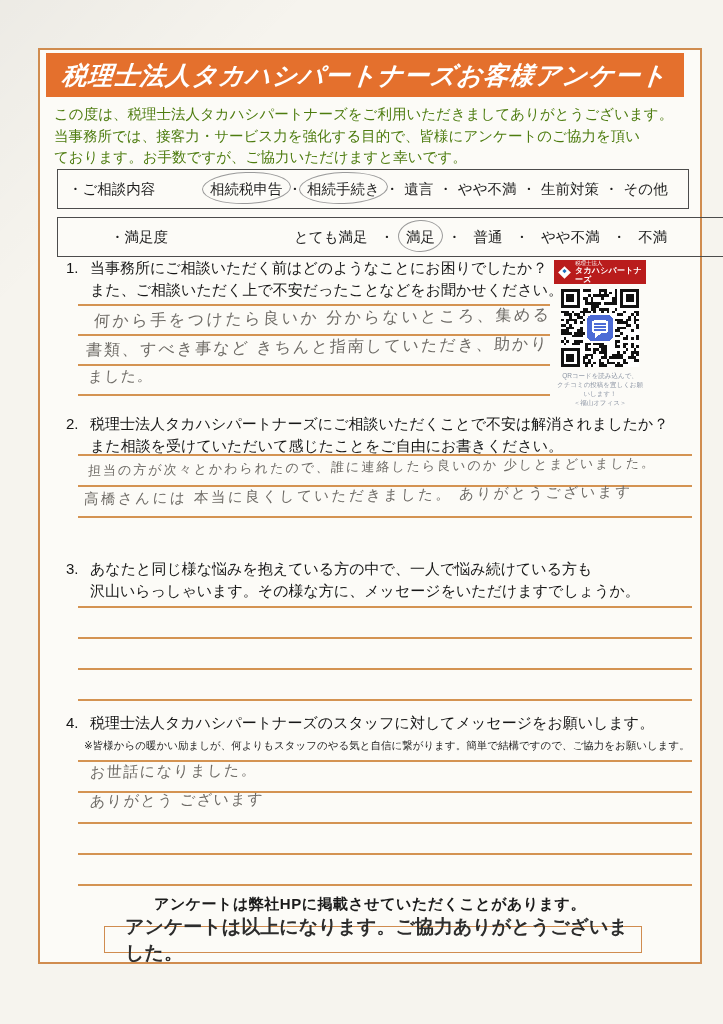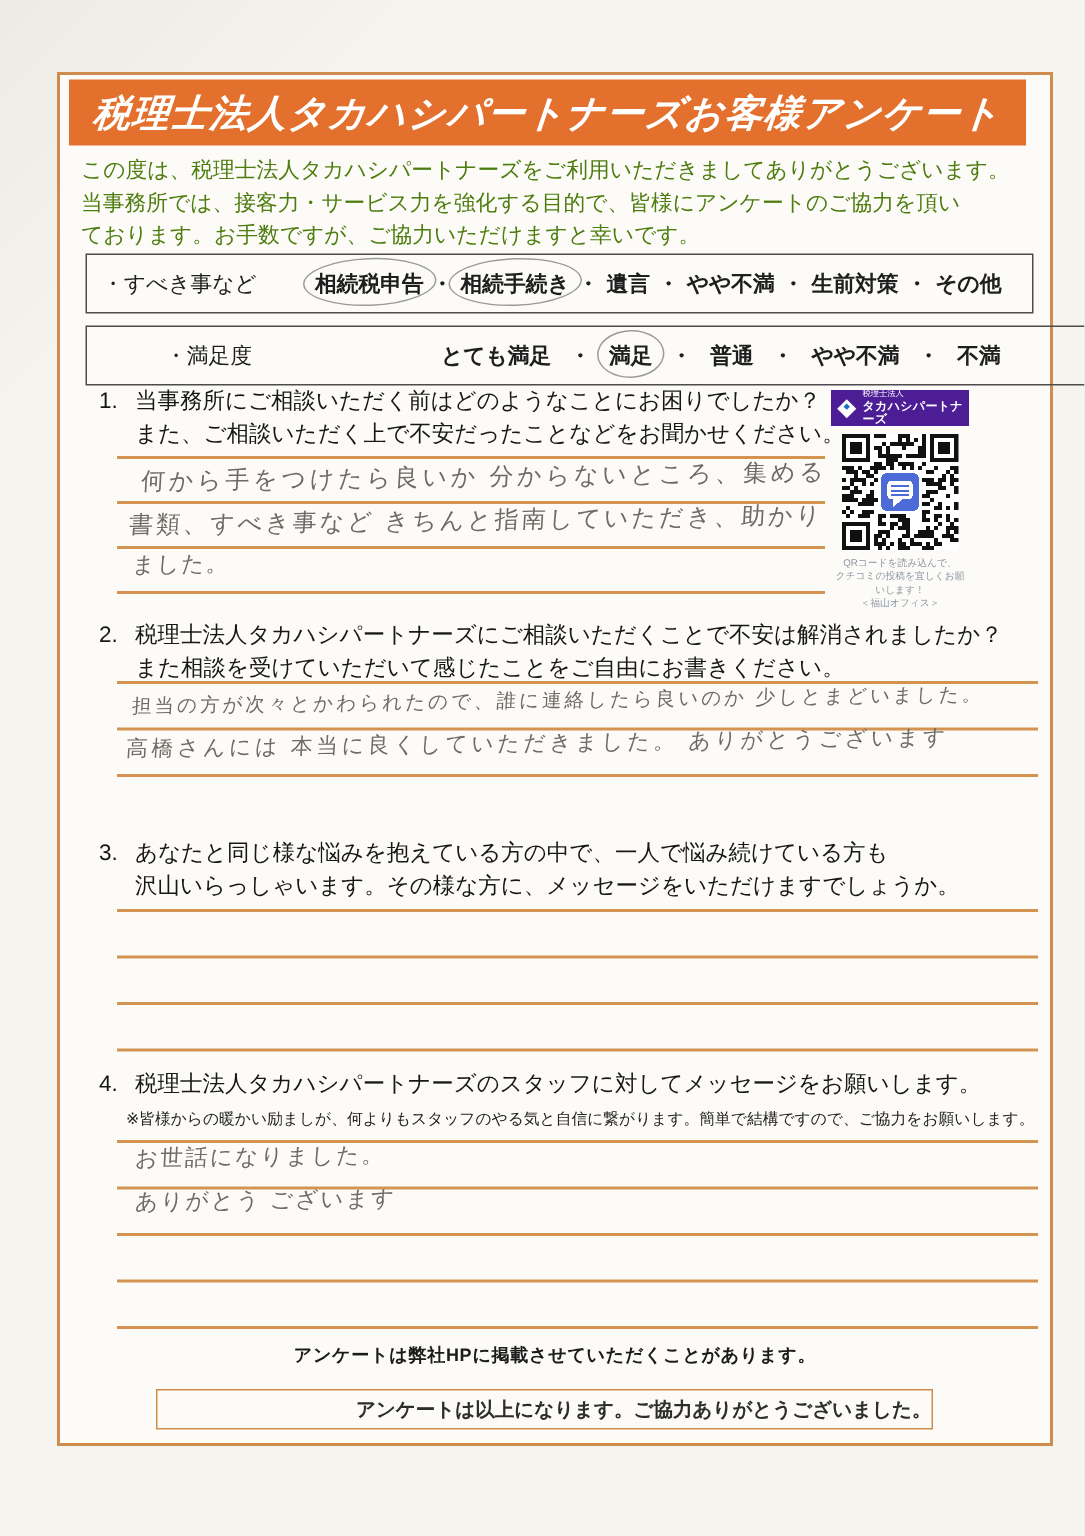--- a/index.html
+++ b/index.html
@@ -17,21 +17,21 @@
                letter-spacing:1px;transform:skewX(-5deg);white-space:nowrap;}
 
   .intro{position:absolute;left:14px;top:54px;width:640px;font-size:14.5px;
          line-height:21.5px;font-weight:500;color:#4d7c0f;}
 
   
   .optbox{position:absolute;left:17px;width:630px;height:38px;border:1.5px solid #4c4c4c;
           display:flex;align-items:center;font-size:14.5px;font-weight:500;color:#1e1e1e;
           background:transparent;}
   .optbox .lbl{width:140px;padding-left:10px;flex:none;}
-  .opts{display:flex;align-items:flex-end;white-space:nowrap;font-weight:bold;}
+  .opts{display:flex;align-items:flex-end;white-space:nowrap;}
   #consult-box{top:119px;}
   #satis-box{top:167px;padding-left:42px;}
   #satis-box .opts{padding-left:42px;}
   #consult-box .sep{margin:0 3px;}
   #satis-box .sep{margin:0 10px;}
   .opt{position:relative;padding:0 2px;}
   .circled::after{content:"";position:absolute;left:-6px;right:-6px;top:-8px;bottom:-5px;
                   border:1.6px solid #9b9b9b;border-radius:50%;transform:rotate(-2deg);}
 
   
@@ -62,57 +62,57 @@
   .hw-q1-0{left:54px;top:258px;font-size:16px;letter-spacing:2.5px;}
   .hw-q1-1{left:46px;top:287px;font-size:16px;letter-spacing:2px;}
   .hw-q1-2{left:48px;top:317px;font-size:15px;letter-spacing:1px;}
   .hw-q2-0{left:48px;top:408px;font-size:13px;letter-spacing:2px;}
   .hw-q2-1{left:44px;top:436px;font-size:14.5px;letter-spacing:2.5px;}
   .hw-q4-0{left:50px;top:712px;font-size:15px;letter-spacing:1.5px;}
   .hw-q4-1{left:50px;top:741px;font-size:15px;letter-spacing:1.5px;}
 
   
   .qr-wrap{position:absolute;left:514px;top:210px;width:92px;}
-  .qr-banner{height:24px;background:#4c1d95;display:flex;align-items:center;
+  .qr-banner{height:24px;background:#b91c1c;display:flex;align-items:center;
              padding:0 4px;gap:4px;}
   .diamond{width:9px;height:9px;background:#ffffff;transform:rotate(45deg);
            position:relative;flex:none;margin:0 2px;}
   .diamond::after{content:"";position:absolute;left:2px;top:2px;width:3px;height:3px;
                   background:#1b6ec2;}
   .qr-brand{display:flex;flex-direction:column;color:#fff;line-height:1.15;}
   .qr-brand .s1{font-size:5.5px;}
   .qr-brand .s2{font-size:8px;font-weight:bold;letter-spacing:0.2px;}
   .qr-code{width:78px;height:78px;margin:5px auto 4px;background:#fff;display:block;}
   .qr-cap{font-size:6.5px;line-height:9px;color:#8b94a3;text-align:center;}
 
   
   .hp-notice{position:absolute;left:0;top:845px;width:100%;text-align:center;
-             font-size:12px;font-weight:600;color:#1b1b1b;letter-spacing:0.5px;}
+             font-size:15px;font-weight:600;color:#1b1b1b;letter-spacing:0.5px;}
   .closing-box{position:absolute;left:64px;top:876px;width:516px;height:25px;
                border:1.5px solid #d08c4f;display:flex;align-items:center;
-               justify-content:flex-end;font-size:13px;font-weight:600;color:#2d2d2d;}
+               justify-content:flex-end;font-size:19px;font-weight:600;color:#2d2d2d;padding-left:20px;}
 </style>
 </head>
 <body>
 
 <div class="page">
   <div class="frame">
 
     <div class="titlebar">
       <span class="t">税理士法人タカハシパートナーズお客様アンケート</span>
     </div>
 
     <div class="intro">
       <div>この度は、税理士法人タカハシパートナーズをご利用いただきましてありがとうございます。</div>
       <div>当事務所では、接客力・サービス力を強化する目的で、皆様にアンケートのご協力を頂い</div>
       <div>ております。お手数ですが、ご協力いただけますと幸いです。</div>
     </div>
 
     <div class="optbox" id="consult-box">
-      <span class="lbl">・すべき事など</span>
+      <span class="lbl">・ご相談内容</span>
       <span class="opts" id="consult-opts">
           <span class="opt circled">相続税申告</span>
           <span class="sep">・</span>
           <span class="opt circled">相続手続き</span>
           <span class="sep">・</span>
           <span class="opt">遺言</span>
           <span class="sep">・</span>
           <span class="opt">やや不満</span>
           <span class="sep">・</span>
           <span class="opt">生前対策</span>

